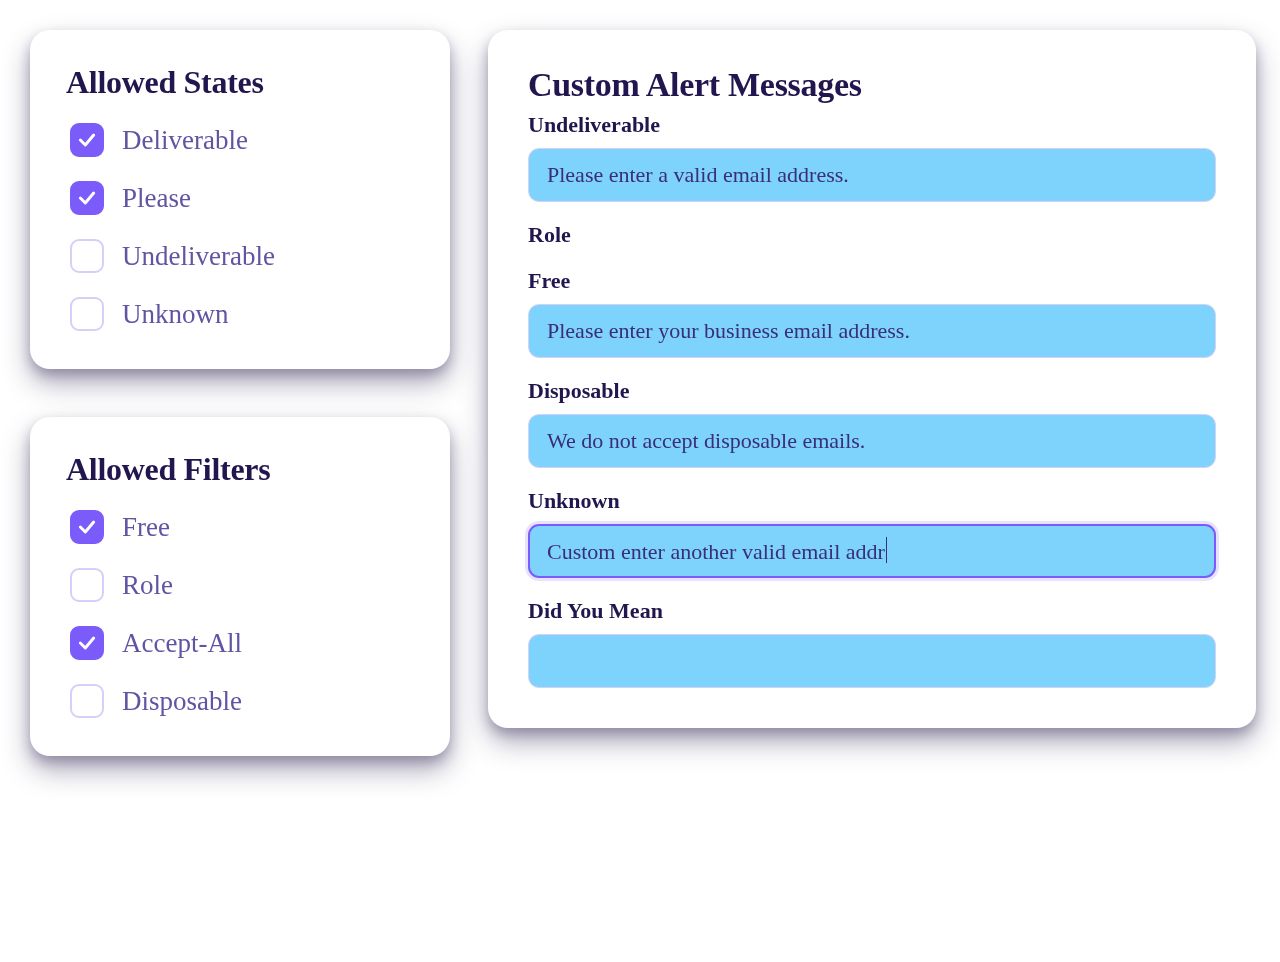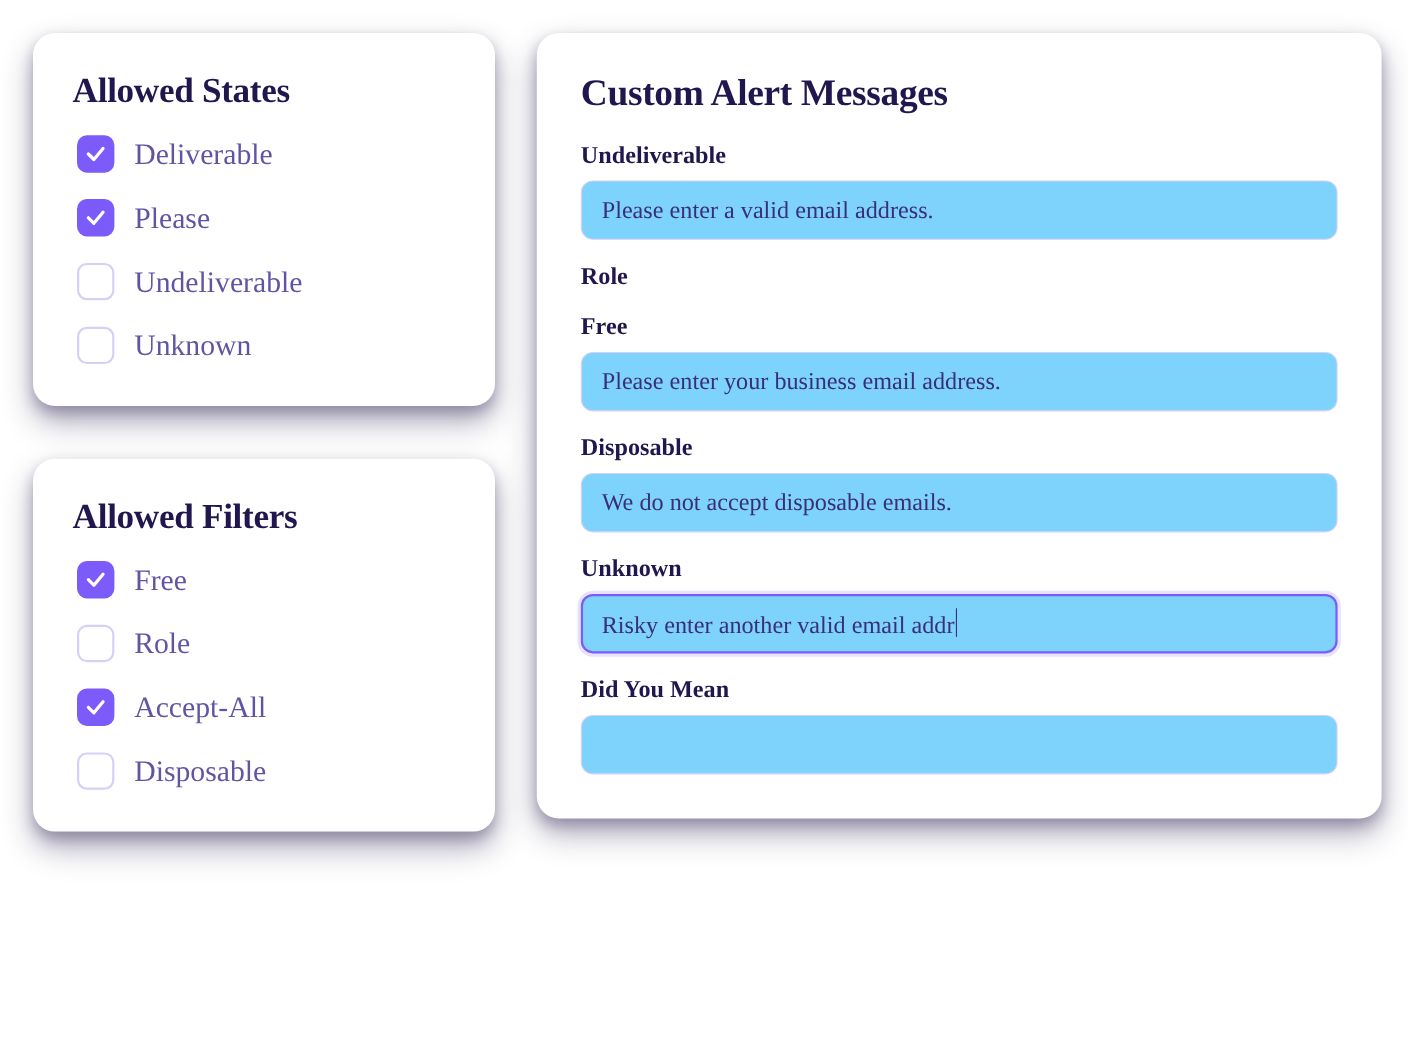--- a/index.html
+++ b/index.html
@@ -49,21 +49,21 @@
     font-weight: 800;
     letter-spacing: -0.3px;
     color: var(--ink);
   }
   .right-card {
     flex: 1;
     padding: 36px 40px 40px 40px;
   }
   .right-card h2 {
     font-size: 34px;
-    margin-bottom: 24px;
+    margin-bottom: 8px;
   }
 
   
   .check-list {
     display: flex;
     flex-direction: column;
     gap: 24px;
     padding-left: 4px;
   }
   .check-item {
@@ -241,21 +241,21 @@
       <input class="text-input" type="text" value="Please enter your business email address." style="">
     </div>
 
     <div class="field-group">
       <div class="field-label">Disposable</div>
       <input class="text-input" type="text" value="We do not accept disposable emails." style="">
     </div>
 
     <div class="field-group">
       <div class="field-label">Unknown</div>
-      <div class="text-input focused"><span>Risky enter another valid email addr</span><span class="caret"></span></div>
+      <div class="text-input focused"><span>Custom enter another valid email addr</span><span class="caret"></span></div>
     </div>
 
     <div class="field-group">
       <div class="field-label">Did You Mean</div>
       <input class="text-input" type="text" value="" style="">
     </div>
 
   </div>
 
 </div>

